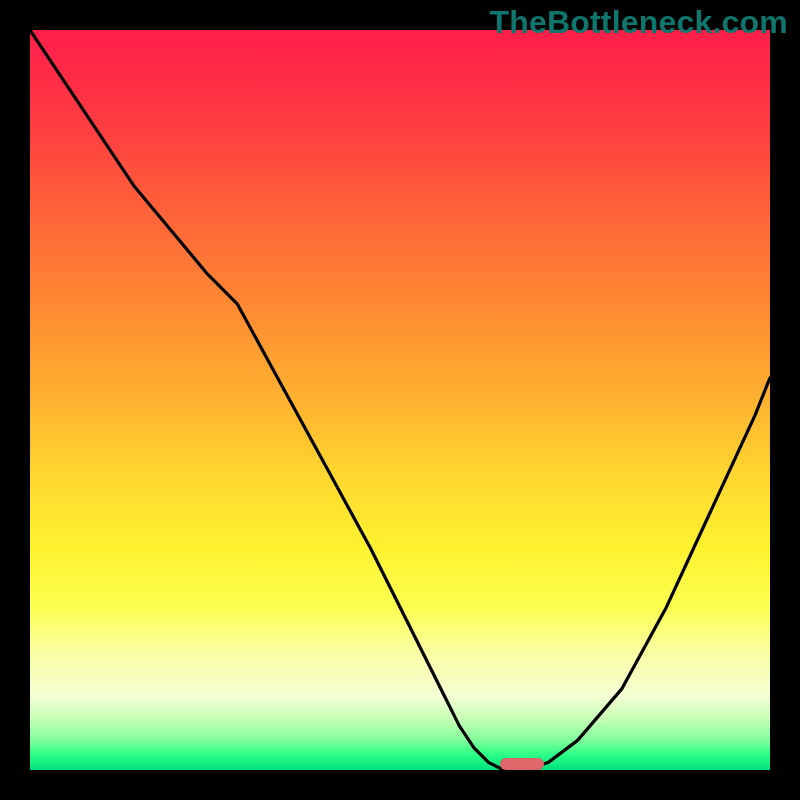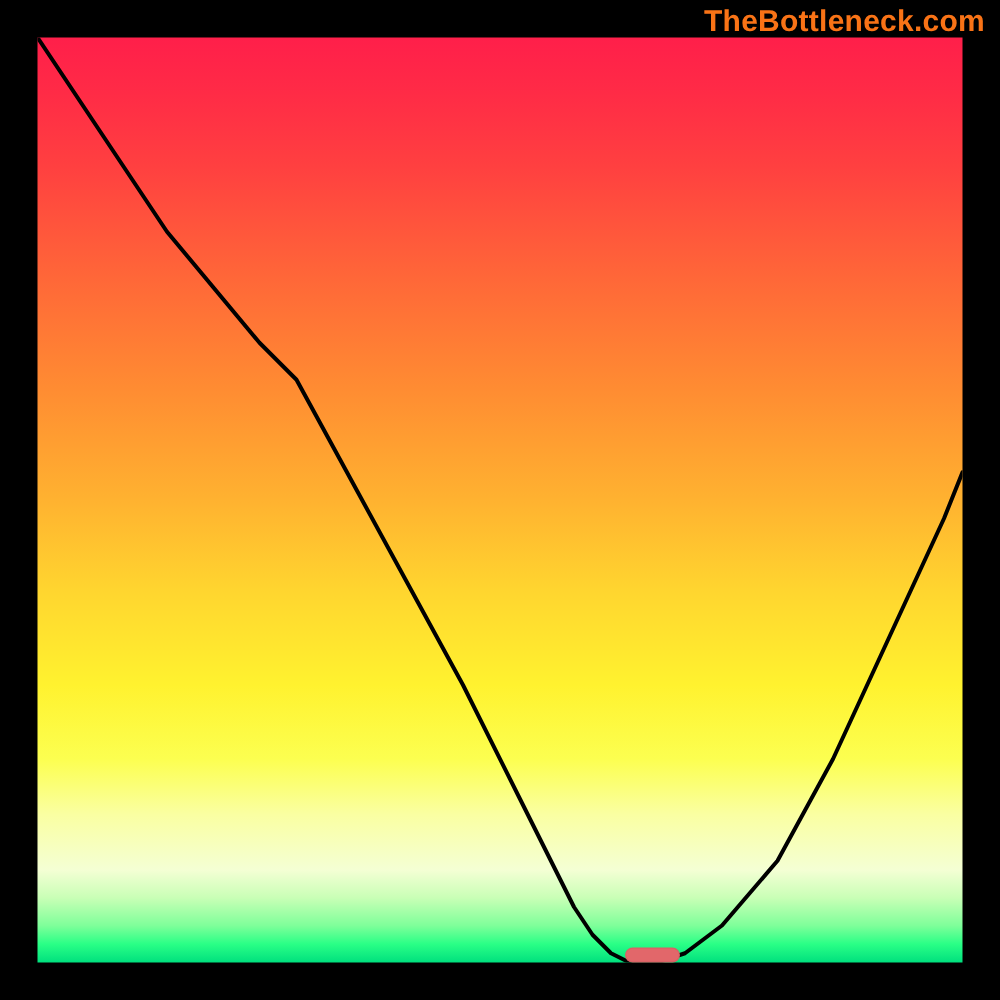--- a/index.html
+++ b/index.html
@@ -14,23 +14,23 @@
     position: relative;
     width: 800px;
     height: 800px;
     background: #000;
   }
   .watermark {
     position: absolute;
     top: 4px;
     right: 12px;
     font-family: Arial, Helvetica, sans-serif;
-    font-size: 24px;
+    font-size: 32px;
     font-weight: bold;
-    color: #f97316;
+    color: #0f766e;
     letter-spacing: 0.2px;
     z-index: 10;
   }
   .plot {
     position: absolute;
     left: 30px;
     top: 30px;
     width: 740px;
     height: 740px;
   }

